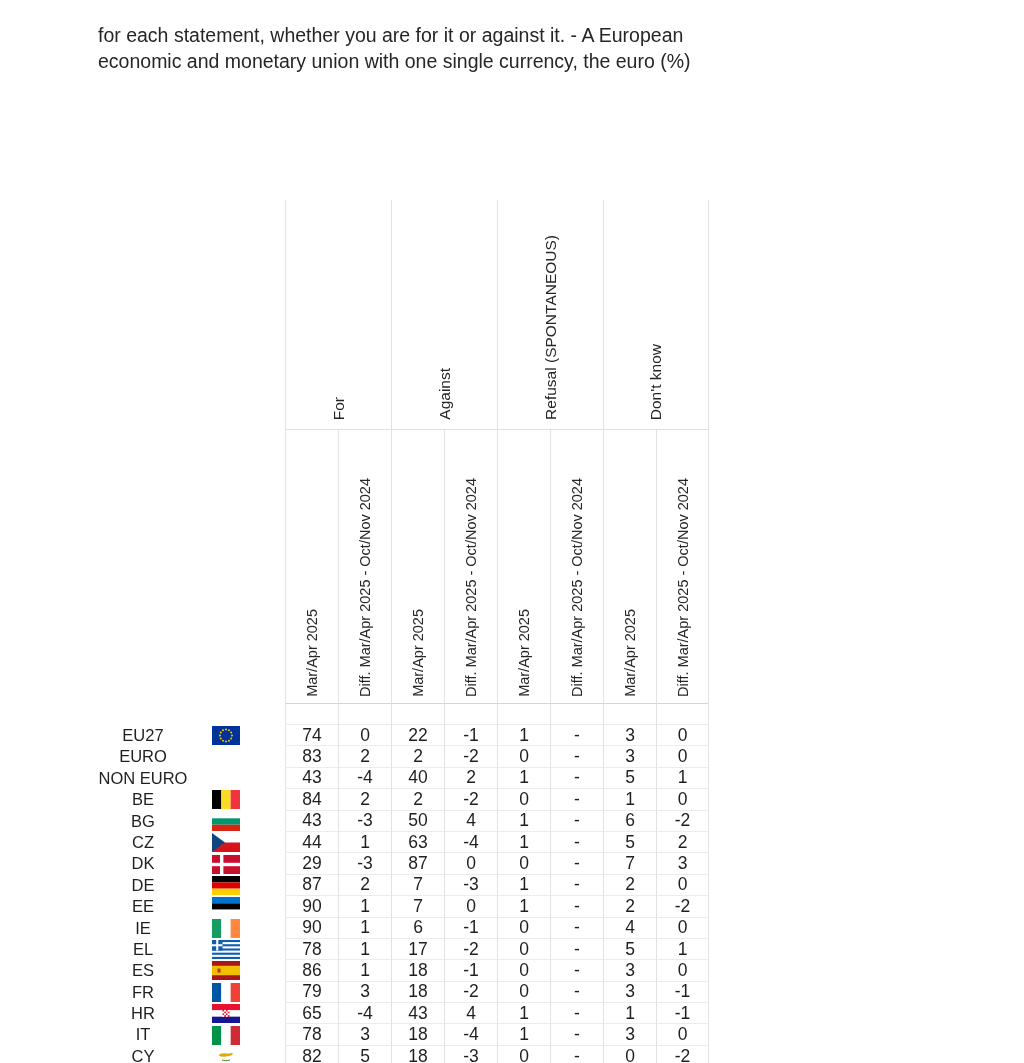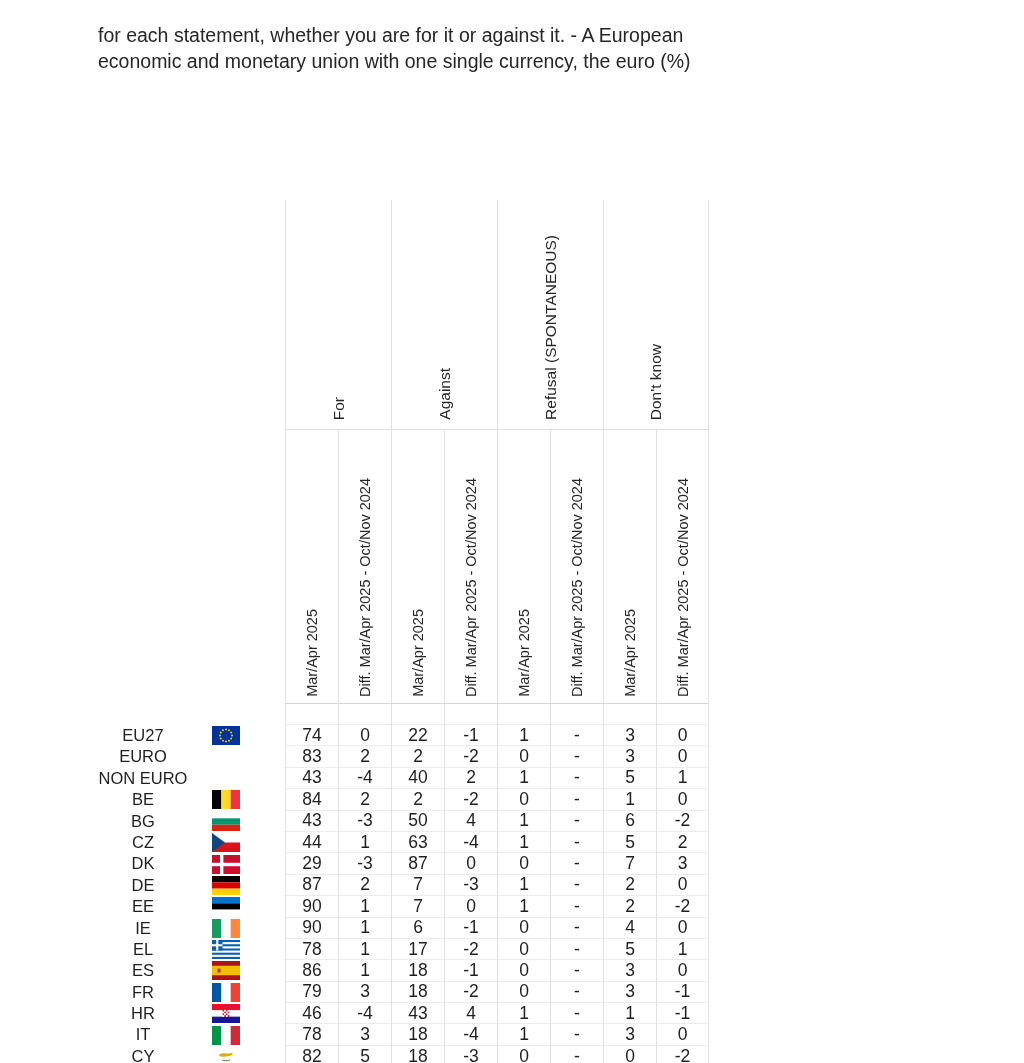--- a/index.html
+++ b/index.html
@@ -399,21 +399,21 @@
             <rect x="10.50" y="9.40" width="1.75" height="1.75" fill="#e8112d"></rect>
             <rect x="12.25" y="9.40" width="1.75" height="1.75" fill="#ffffff"></rect>
             <rect x="14.00" y="9.40" width="1.75" height="1.75" fill="#e8112d"></rect>
             <rect x="15.75" y="9.40" width="1.75" height="1.75" fill="#ffffff"></rect>
             <rect x="10.50" y="11.15" width="1.75" height="1.75" fill="#ffffff"></rect>
             <rect x="12.25" y="11.15" width="1.75" height="1.75" fill="#e8112d"></rect>
             <rect x="14.00" y="11.15" width="1.75" height="1.75" fill="#ffffff"></rect>
             <rect x="15.75" y="11.15" width="1.75" height="1.75" fill="#e8112d"></rect>
           </svg>
         </div>
-        <div class="cell vcell">46</div>
+        <div class="cell vcell">65</div>
         <div class="cell vcell">-4</div>
         <div class="cell vcell">43</div>
         <div class="cell vcell">4</div>
         <div class="cell vcell">1</div>
         <div class="cell vcell">-</div>
         <div class="cell vcell">1</div>
         <div class="cell vcell">-1</div>
       </div>
       <div class="row drow">
         <div class="cell lcell">IT</div>

